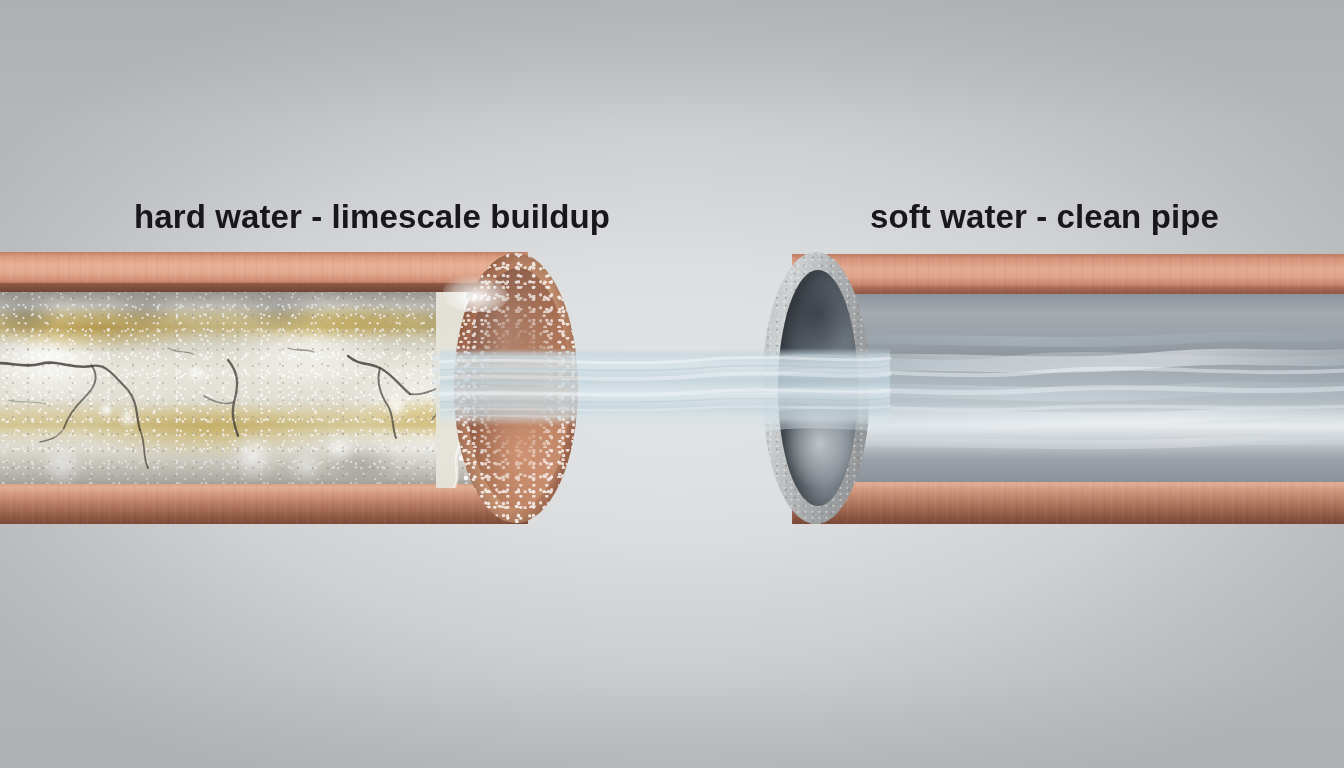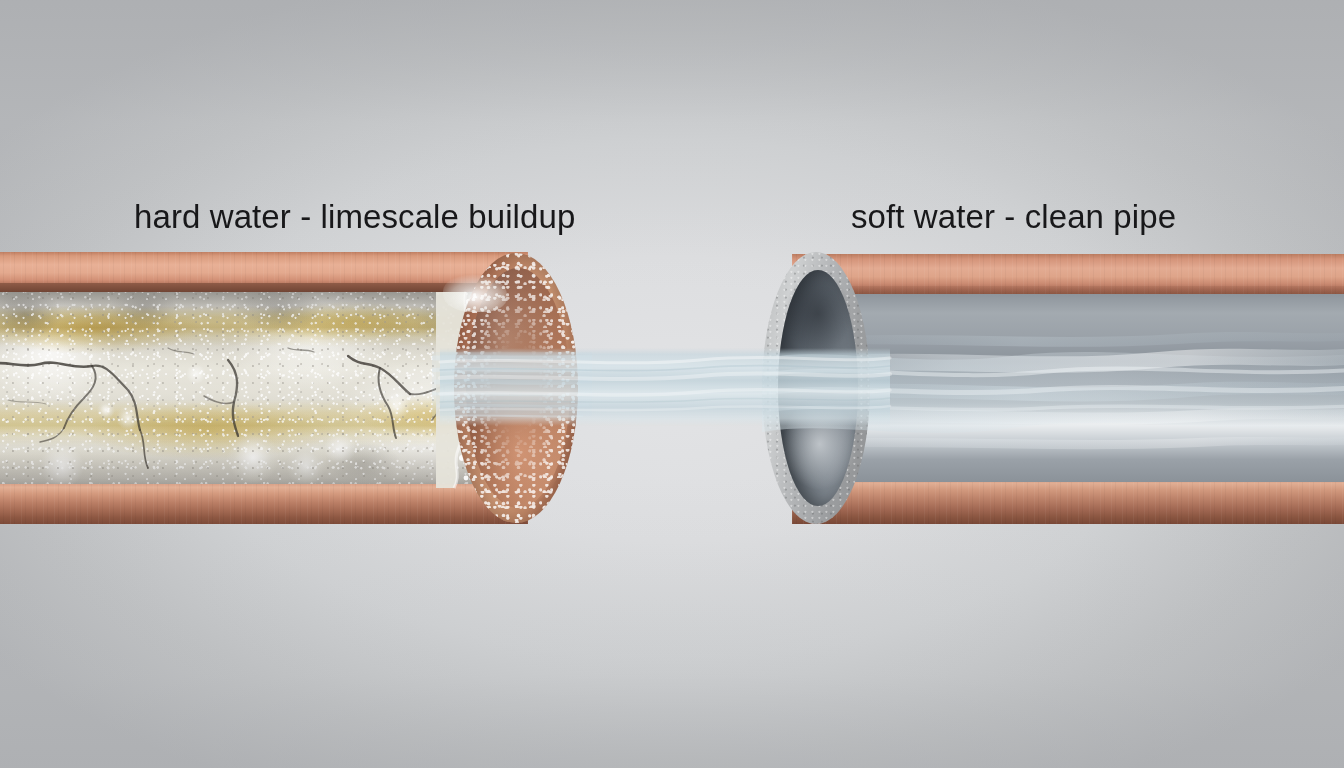--- a/index.html
+++ b/index.html
@@ -43,27 +43,27 @@
       rgba(255,255,255,0.0) 62%,
       rgba(186,188,190,0.18) 88%,
       rgba(172,174,177,0.45) 100%);
   }
 
   
   .label {
     position: absolute;
     color: #18181a;
     font-size: 33px;
-    font-weight: 400;
+    font-weight: 700;
     letter-spacing: 0.1px;
     white-space: nowrap;
     line-height: 1;
   }
   #label-left  { left: 134px; top: 200px; }
-  #label-right { left: 851px; top: 200px; }
+  #label-right { left: 870px; top: 200px; }
 
   
   .pipe-left {
     position: absolute;
     left: -12px;
     top: 252px;
     width: 612px;
     height: 272px;
   }
 

